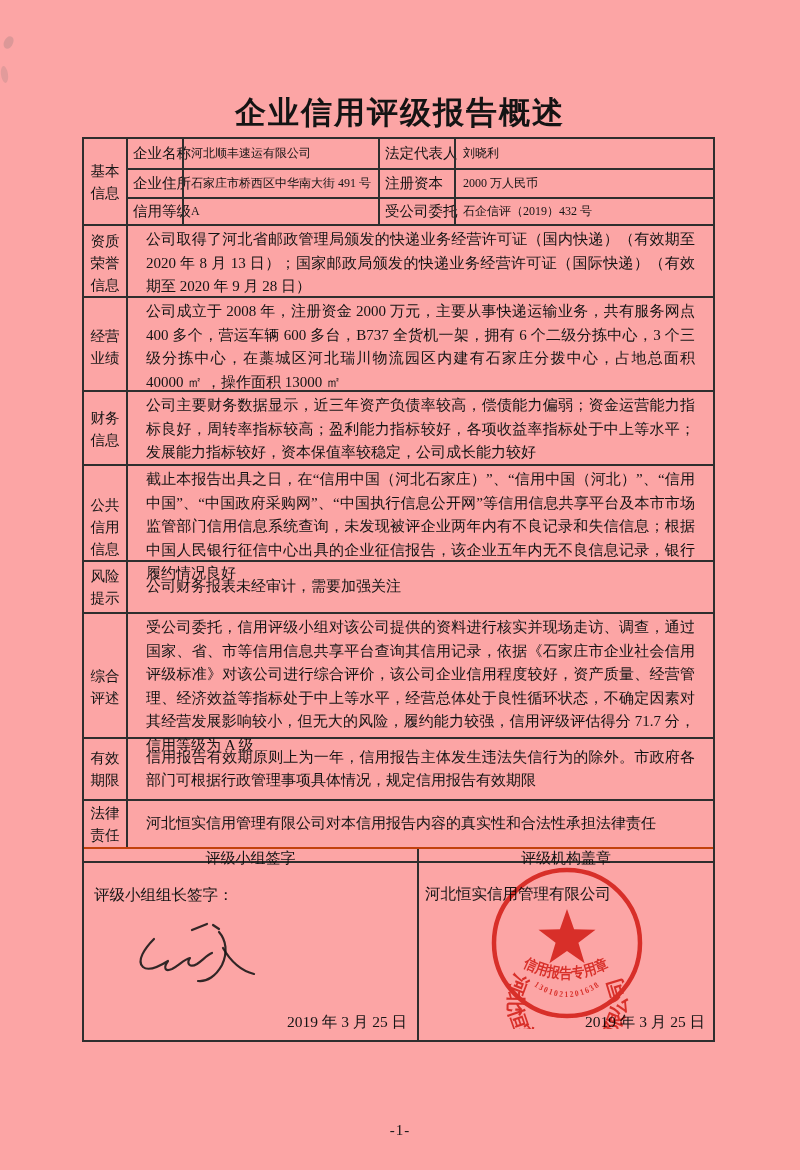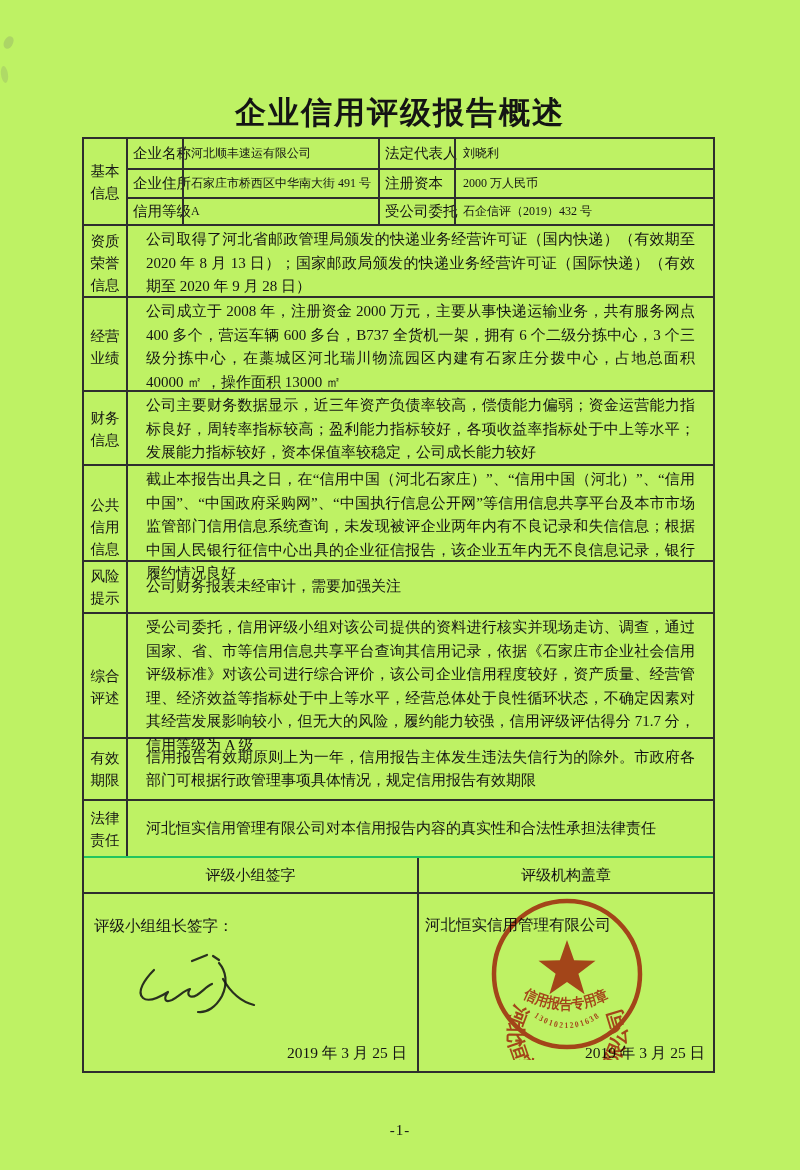--- a/index.html
+++ b/index.html
@@ -1,19 +1,19 @@
 <!DOCTYPE html>
 <html><head>
 <meta charset="utf-8">
 <style>
   * { margin:0; padding:0; box-sizing:border-box; }
   html,body { background:#ffffff; }
   .page {
     position:relative; width:800px; height:1170px; margin:0 auto;
-    background:#bef264; overflow:hidden;
+    background:#fca5a5; overflow:hidden;
     font-family:"Liberation Serif","DejaVu Serif",serif;
     color:#141414;
   }
   .artifact { position:absolute; background:#6d6d6d; }
   .a1 { left:4px; top:36px; width:9px; height:13px; opacity:.22; border-radius:60% 40% 55% 45%; transform:rotate(18deg); }
   .a2 { left:1px; top:66px; width:7px; height:17px; opacity:.18; border-radius:50%; transform:rotate(-8deg); }
   .title {
     position:absolute; left:0; top:92px; width:800px;
     text-align:center; font-size:31px; font-weight:700; letter-spacing:2px;
   }
@@ -31,21 +31,21 @@
   .cell { display:flex; align-items:center; font-size:12px; padding:0 7px; border-left:2px solid #2e2e2e; white-space:nowrap; overflow:visible; }
   .cell.lbl { padding:0 5px; font-size:14.5px; }
   .cell.bt { border-top:2px solid #2e2e2e; }
   
   .sec-row { display:grid; grid-template-columns:42px 1fr; border-top:2px solid #2e2e2e; }
   .sec-row .content {
     border-left:2px solid #2e2e2e; display:flex; align-items:center;
     font-size:15px; line-height:23.5px; padding:2px 18px; text-align:justify;
   }
   
-  .sign-head { display:grid; grid-template-columns:333px 1fr; border-top:2px solid #22c55e; height:36px; }
+  .sign-head { display:grid; grid-template-columns:333px 1fr; border-top:2px solid #c2410c; height:14px; }
   .sign-head .sh-cell { display:flex; align-items:center; justify-content:center; font-size:15px; }
   .sign-head .right { border-left:2px solid #2e2e2e; }
   .sign-main { display:grid; grid-template-columns:333px 1fr; border-top:2px solid #2e2e2e; height:179px; }
   .sm-left { position:relative; }
   .sm-right { position:relative; border-left:2px solid #2e2e2e; }
   .leader-label { position:absolute; left:10px; top:22px; font-size:15.5px; }
   .company { position:absolute; left:6px; top:21px; font-size:15.5px; white-space:nowrap; z-index:1; }
   .date { position:absolute; bottom:7px; font-size:15.5px;margin-top:19px; }
   .left-date { right:10px; }
   .right-date { right:8px; }
@@ -116,21 +116,21 @@
     <div class="sec-row" style="height:125px">
       <div class="rowhead">综合
 评述</div>
       <div class="content">受公司委托，信用评级小组对该公司提供的资料进行核实并现场走访、调查，通过国家、省、市等信用信息共享平台查询其信用记录，依据《石家庄市企业社会信用评级标准》对该公司进行综合评价，该公司企业信用程度较好，资产质量、经营管理、经济效益等指标处于中上等水平，经营总体处于良性循环状态，不确定因素对其经营发展影响较小，但无大的风险，履约能力较强，信用评级评估得分 71.7 分，信用等级为 A 级</div>
     </div>
     <div class="sec-row" style="height:62px">
       <div class="rowhead">有效
 期限</div>
       <div class="content">信用报告有效期原则上为一年，信用报告主体发生违法失信行为的除外。市政府各部门可根据行政管理事项具体情况，规定信用报告有效期限</div>
     </div>
-    <div class="sec-row" style="height:57px">
+    <div class="sec-row" style="height:48px">
       <div class="rowhead">法律
 责任</div>
       <div class="content">河北恒实信用管理有限公司对本信用报告内容的真实性和合法性承担法律责任</div>
     </div>
 
     <div class="sign-head">
       <div class="sh-cell">评级小组签字</div>
       <div class="sh-cell right">评级机构盖章</div>
     </div>
 

